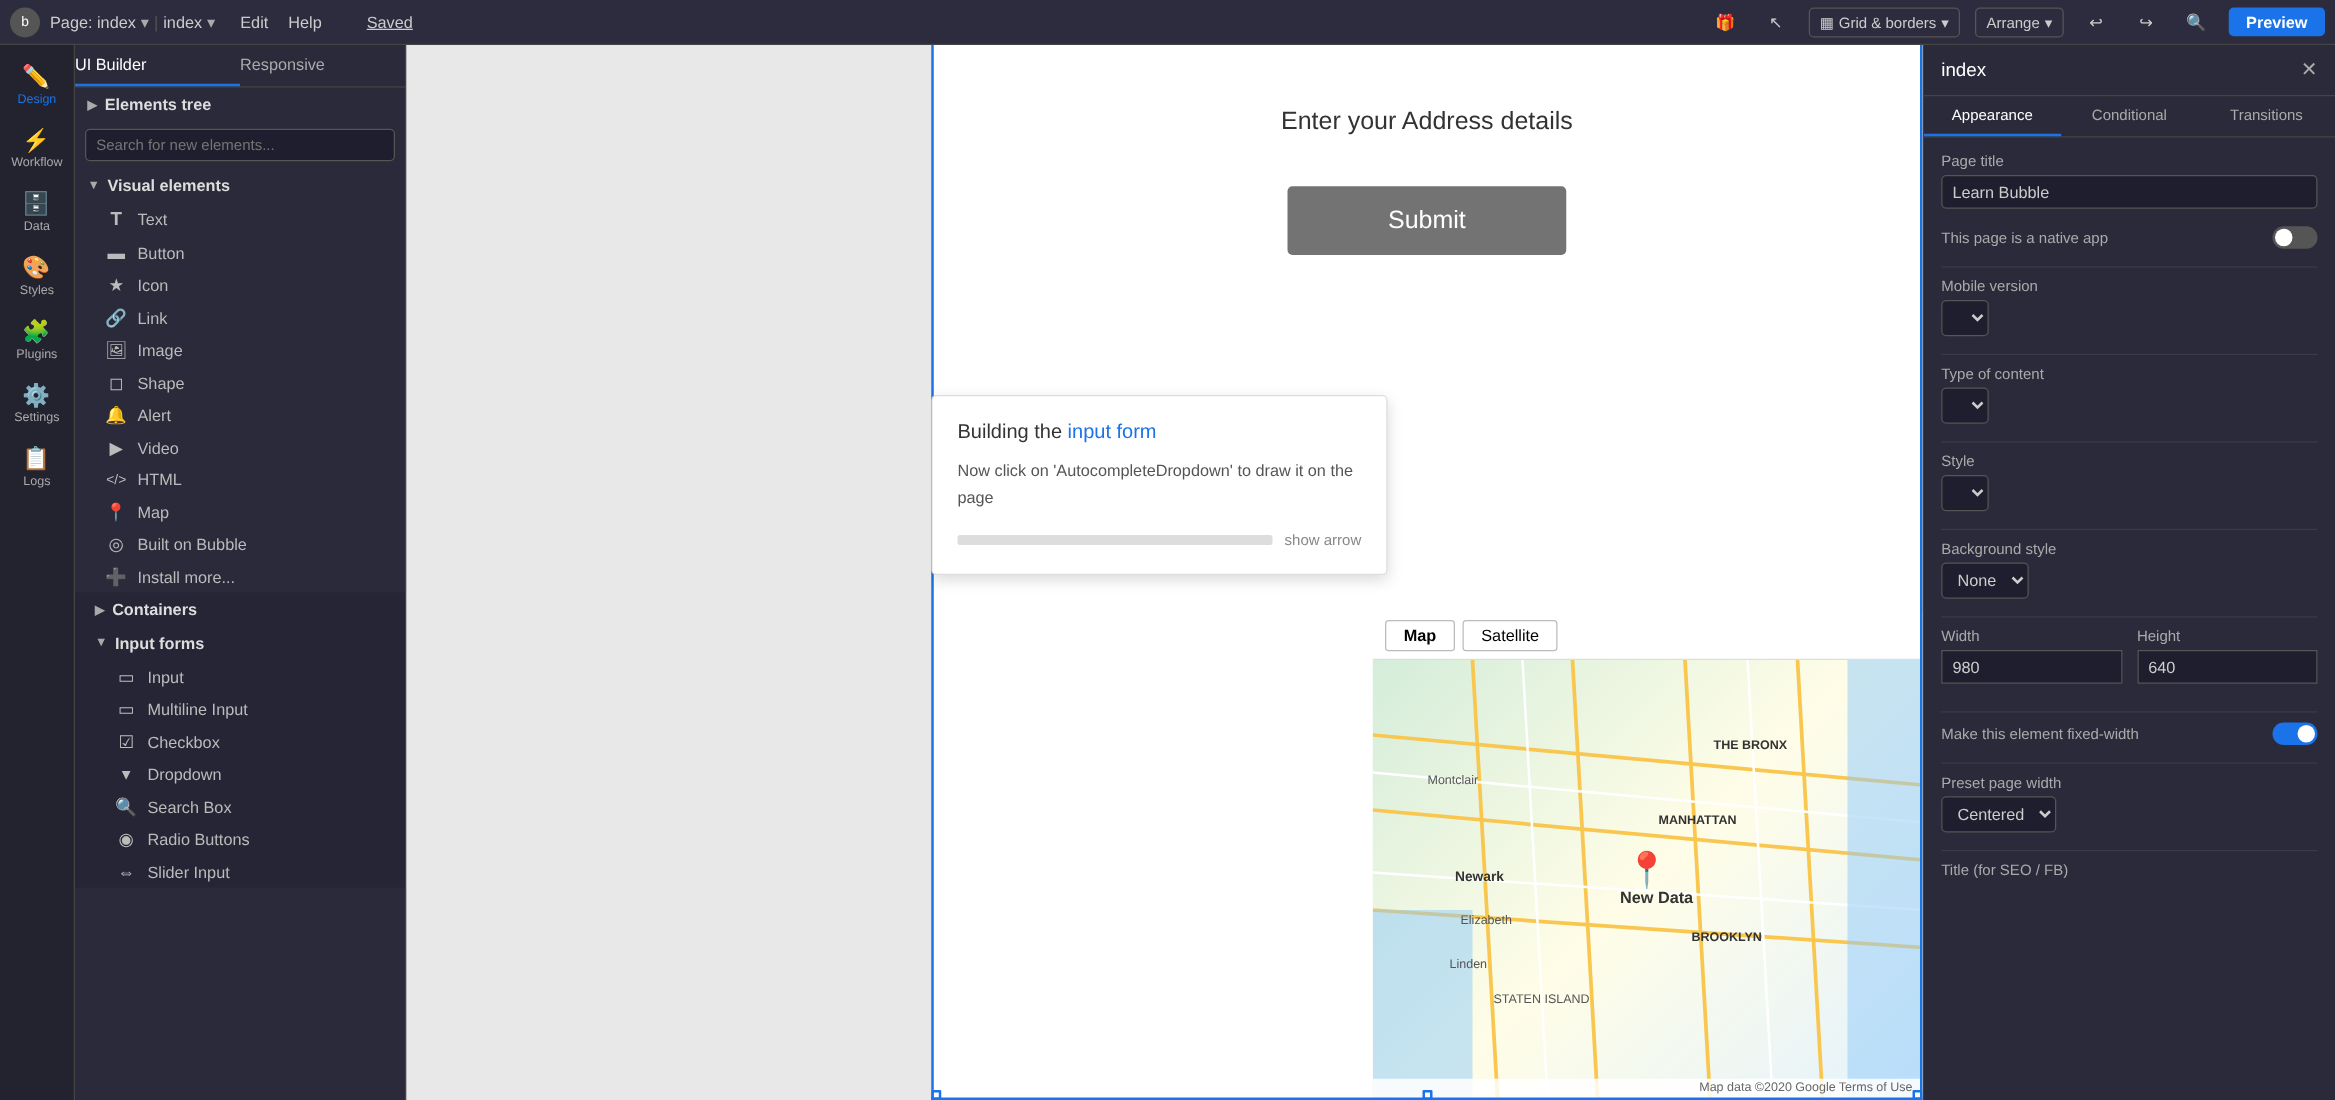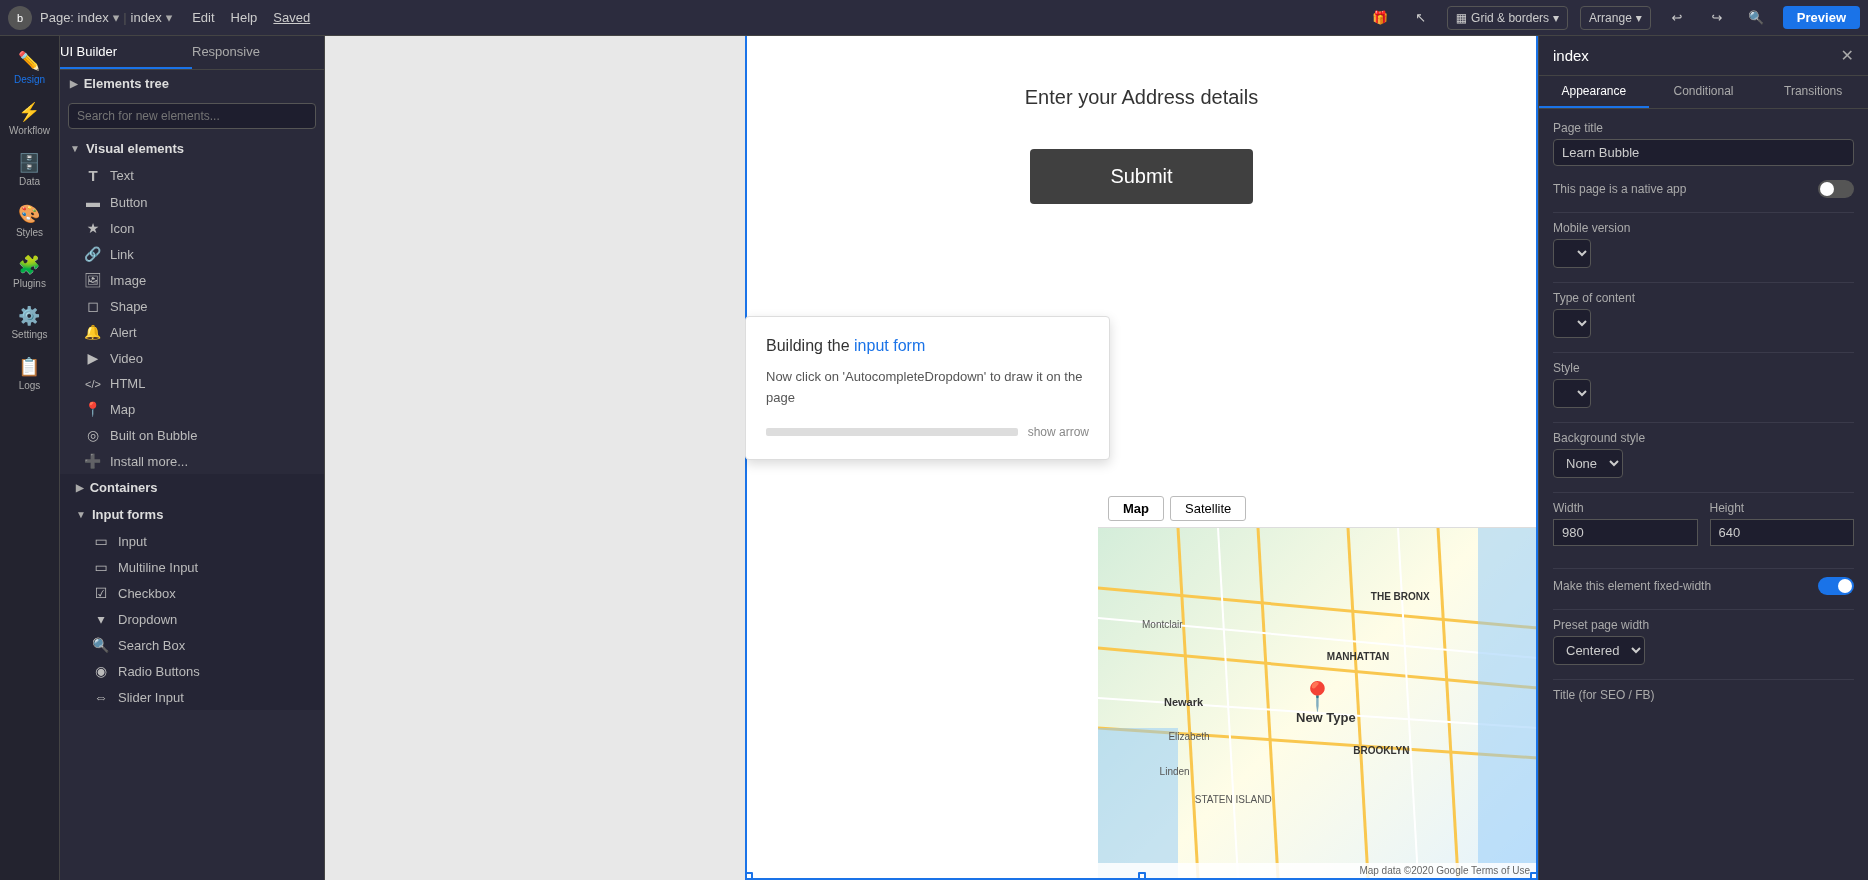--- a/index.html
+++ b/index.html
@@ -9,21 +9,21 @@
     #topbar {
       display: flex; align-items: center; height: 36px;
       background: #2c2c3e; border-bottom: 1px solid #444;
       padding: 0 8px; gap: 8px; flex-shrink: 0;
     }
     .topbar-logo { width: 24px; height: 24px; background: #555; border-radius: 50%; display:flex; align-items:center; justify-content:center; color:#fff; font-size:11px; flex-shrink:0; }
     .topbar-page { display:flex; align-items:center; gap:4px; color:#ccc; font-size:13px; }
     .topbar-sep { color:#555; }
     .topbar-nav { display:flex; gap:16px; margin-left:12px; }
     .topbar-nav span { color:#ccc; font-size:13px; cursor:pointer; }
-    .topbar-saved { color: #888; font-size:13px; margin-left:0;text-decoration:underline; }
+    .topbar-saved { color: #888; font-size:13px; margin-left:20px;text-decoration:underline; }
     .topbar-right { margin-left:auto; display:flex; align-items:center; gap:12px; }
     .topbar-icon-btn { width:28px; height:28px; display:flex; align-items:center; justify-content:center; cursor:pointer; color:#ccc; border-radius:4px; }
     .topbar-grid-btn { display:flex; align-items:center; gap:4px; padding:4px 8px; border-radius:4px; cursor:pointer; color:#ccc; border:1px solid #555; font-size:12px; }
     .topbar-arrange-btn { display:flex; align-items:flex-start; gap:4px; padding:4px 8px; border-radius:4px; cursor:pointer; color:#ccc; border:1px solid #555; font-size:12px; }
     .topbar-preview-btn { padding:4px 14px; background:#1a73e8; color:#fff; border-radius:4px; font-size:13px; cursor:pointer; border:none;font-weight:bold; }
 
     
     #main { display:flex; height: calc(100vh - 36px); }
 
     
@@ -275,21 +275,21 @@
 
     <div style="position:absolute;left:420px;top:0;bottom:0;width:2px;background:#1a73e8;z-index:2;"></div>
     <div style="position:absolute;left:420px;bottom:0;width:calc(100% - 420px);height:2px;background:#1a73e8;z-index:2;"></div>
     <div style="position:absolute;right:0;top:0;bottom:0;width:2px;background:#1a73e8;z-index:2;"></div>
 
     <div style="position:absolute;left:420px;right:0;top:0;bottom:0;background:#f0f0f0;overflow:hidden;">
 
       <div style="background:#fff;min-height:100%;padding:20px;">
         <div style="text-align:center;padding:30px 20px 20px;font-size:20px;color:#333;">Enter your Address details</div>
         <div style="text-align:center;margin:20px 0;">
-          <button style="background:#404040;color:#fff;border:none;padding:16px 80px;font-size:20px;border-radius:4px;cursor:pointer;">Submit</button>
+          <button style="background:#737373;color:#fff;border:none;padding:16px 80px;font-size:20px;border-radius:4px;cursor:pointer;">Submit</button>
         </div>
 
         <div style="position:absolute;right:0;bottom:0;width:440px;height:390px;overflow:hidden;">
           <div style="display:flex;background:#fff;padding:6px 10px;gap:6px;border-bottom:1px solid #ddd;">
             <button style="padding:4px 14px;font-size:13px;font-weight:700;background:#fff;border:1px solid #bbb;border-radius:3px;cursor:pointer;">Map</button>
             <button style="padding:4px 14px;font-size:13px;background:#fff;border:1px solid #bbb;border-radius:3px;cursor:pointer;">Satellite</button>
           </div>
 
           <div style="position:relative;height:calc(100% - 40px);background:linear-gradient(135deg,#d4edda 0%,#fffde7 50%,#e3f2fd 100%);overflow:hidden;">
 
@@ -306,21 +306,21 @@
               <line x1="0" y1="90" x2="440" y2="130" stroke="#fff" stroke-width="2"></line>
               <line x1="0" y1="170" x2="440" y2="200" stroke="#fff" stroke-width="2"></line>
               <line x1="120" y1="0" x2="140" y2="350" stroke="#fff" stroke-width="2"></line>
               <line x1="300" y1="0" x2="320" y2="350" stroke="#fff" stroke-width="2"></line>
 
               <rect x="0" y="200" width="80" height="150" fill="#90caf9" opacity="0.5"></rect>
               <rect x="380" y="0" width="60" height="350" fill="#90caf9" opacity="0.5"></rect>
             </svg>
 
             <span style="position:absolute;left:52%;top:35%;font-size:10px;font-weight:700;color:#333;">MANHATTAN</span>
-            <span style="position:absolute;left:45%;top:52%;font-size:13px;font-weight:700;color:#333;">New Type</span>
+            <span style="position:absolute;left:45%;top:52%;font-size:13px;font-weight:700;color:#333;">New Data</span>
             <span style="position:absolute;left:15%;top:48%;font-size:11px;font-weight:700;color:#333;">Newark</span>
             <span style="position:absolute;left:58%;top:62%;font-size:10px;font-weight:700;color:#333;">BROOKLYN</span>
             <span style="position:absolute;left:62%;top:18%;font-size:10px;font-weight:700;color:#333;">THE BRONX</span>
             <span style="position:absolute;left:10%;top:26%;font-size:10px;color:#555;">Montclair</span>
             <span style="position:absolute;left:16%;top:58%;font-size:10px;color:#555;">Elizabeth</span>
             <span style="position:absolute;left:14%;top:68%;font-size:10px;color:#555;">Linden</span>
             <span style="position:absolute;left:22%;top:76%;font-size:10px;color:#555;">STATEN ISLAND</span>
 
             <span style="position:absolute;left:50%;top:48%;transform:translate(-50%,-50%);font-size:28px;color:#e53935;">📍</span>
 

